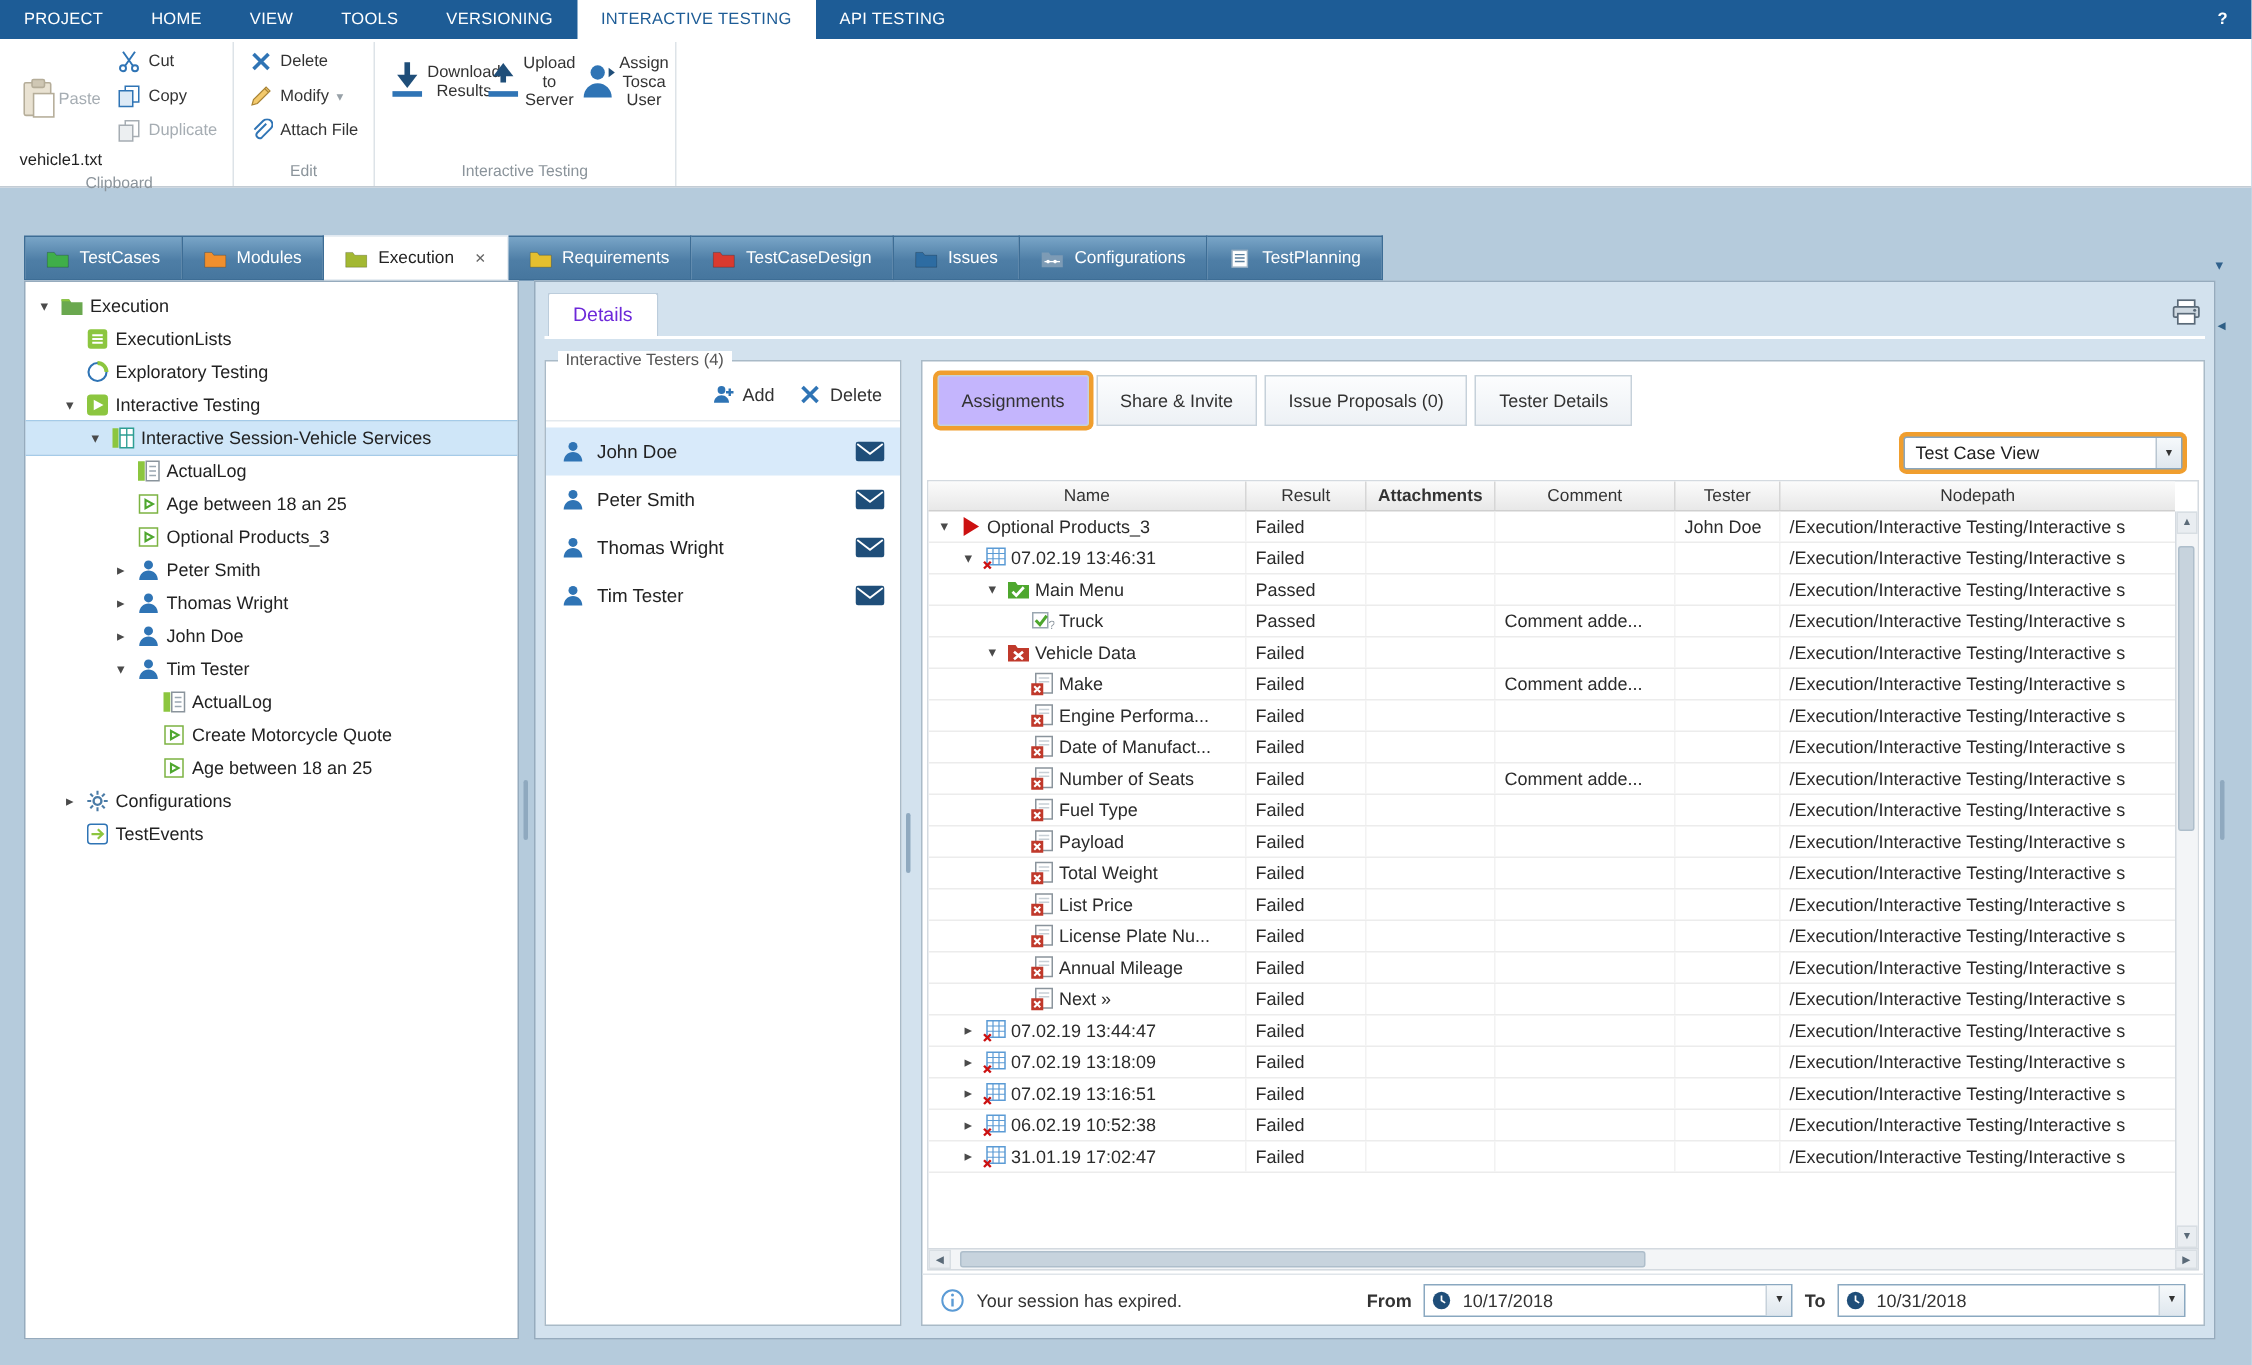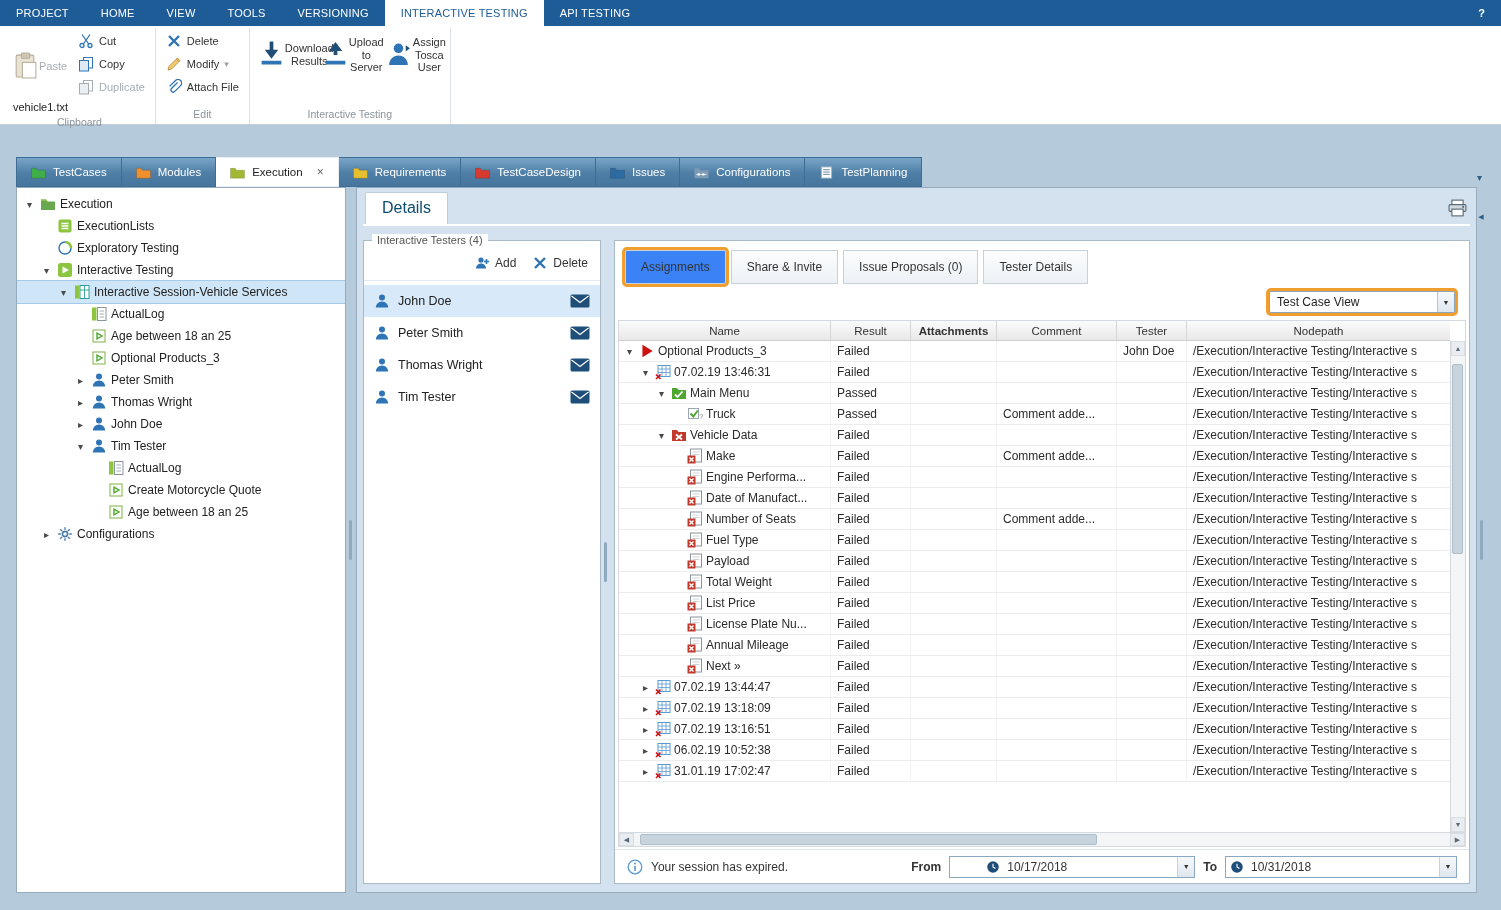--- a/index.html
+++ b/index.html
@@ -48,21 +48,21 @@
   .tree-row{height:22px;display:flex;align-items:center;gap:4px;white-space:nowrap;}
   .tree-row.selected{background:#cfe6f8;outline:1px solid #a5cbe8;}
   .tw-arrow{width:13px;text-align:center;color:#4a4a4a;font-size:10px;flex:none;}
 
   .v-splitter{width:10px;position:relative;}
   .v-splitter .grip,.mid-splitter .grip,.right-splitter .grip{position:absolute;top:50%;left:3px;width:3px;height:40px;background:#8fa9bf;border-radius:2px;transform:translateY(-50%);}
 
   
   .right-panel{flex:1;background:#d3e2ee;border:1px solid #96abbd;display:flex;flex-direction:column;min-width:0;padding:0 6px 8px;}
   .details-strip{height:36px;display:flex;align-items:flex-end;padding:0 2px;}
-  .details-tab{background:#fff;border:1px solid #bccddc;border-bottom:none;border-radius:2px 2px 0 0;padding:6px 16px 7px;font-size:16px;color:#0c4a6e;}
+  .details-tab{background:#fff;border:1px solid #bccddc;border-bottom:none;border-radius:2px 2px 0 0;padding:6px 16px 7px;font-size:13px;color:#6d28d9;}
   .printer-btn{margin-left:auto;margin-bottom:7px;width:21px;height:18px;}
   .details-underline{height:2px;background:#fff;}
   .progress-bar{height:29px;margin:22px 4px 0;display:flex;border:1px solid #b9b9b9;background:#fff;}
   .pseg{display:flex;align-items:center;justify-content:center;font-size:14px;color:#333;border-right:1px solid #c5c5c5;}
   .pseg:last-child{border-right:none;}
 
   .lower{flex:1;display:flex;margin-top:14px;min-height:0;border-radius:12px;}
   .testers-box{width:238px;background:#fff;border:1px solid #a9bac7;position:relative;padding-top:10px;display:flex;flex-direction:column;}
   .testers-legend{position:absolute;top:-7px;left:8px;background:#fff;padding:0 5px;font-size:11px;color:#555;}
   .testers-toolbar{display:flex;justify-content:flex-end;gap:16px;padding:4px 12px 9px;border-bottom:1px solid #e3e9ee;font-size:12px;color:#333;}
@@ -70,21 +70,21 @@
   .testers-list{padding-top:4px;}
   .tester-row{height:32px;display:flex;align-items:center;gap:8px;padding:0 10px;font-size:12.5px;color:#222;}
   .tester-row.selected{background:#d8eafa;}
   .tester-row .env{margin-left:auto;width:20px;height:14px;}
   .mid-splitter{width:13px;position:relative;}
 
   
   .assign-panel{flex:1;background:#fff;border:1px solid #a9bac7;display:flex;flex-direction:column;min-width:0;}
   .panel-tabs{display:flex;gap:5px;padding:9px 10px 0;align-items:flex-start;}
   .ptab{padding:9px 15px;border:1px solid #c6d1da;background:linear-gradient(#fcfdfe,#edf1f5);font-size:12px;color:#333;white-space:nowrap;}
-  .ptab.active{background:#3b82f6;}
+  .ptab.active{background:#c4b5fd;}
   .annotated{box-shadow:0 0 0 3px var(--ann);border-radius:2px;}
   .view-row{display:flex;justify-content:flex-end;padding:7px 14px 7px;}
   .select-box{display:flex;align-items:center;width:186px;height:22px;border:1px solid #88a6be;background:#fff;}
   .select-box .val{flex:1;padding:0 7px;font-size:12px;color:#222;}
   .select-box .arr{width:17px;align-self:stretch;border-left:1px solid #b9c6d1;background:linear-gradient(#f6f9fb,#dfe7ee);display:flex;align-items:center;justify-content:center;font-size:7px;color:#333;}
 
   .table-area{flex:1;display:flex;min-height:0;margin:0 3px;border:1px solid #d4dae0;border-bottom:none;}
   .grid{flex:1;display:flex;flex-direction:column;min-width:0;}
   .thead{display:flex;height:20px;background:linear-gradient(#fbfbfb,#e8e8e8);border-bottom:1px solid #cfcfcf;flex:none;}
   .th{display:flex;align-items:center;justify-content:center;font-size:11.5px;color:#333;border-right:1px solid #d6d6d6;}
@@ -105,21 +105,21 @@
   .vtrack{flex:1;position:relative;}
   .vthumb{position:absolute;top:8px;left:1px;width:11px;height:190px;background:#c7d3dd;border:1px solid #aebecb;border-radius:2px;}
   .hscroll{height:15px;margin:0 3px;border:1px solid #d4dae0;display:flex;background:#f3f5f7;flex:none;}
   .htrack{flex:1;position:relative;}
   .hthumb{position:absolute;left:6px;top:1px;height:11px;width:56%;background:#c7d3dd;border:1px solid #aebecb;border-radius:2px;}
 
   .status-row{height:34px;display:flex;align-items:center;gap:8px;padding:0 12px;font-size:12px;color:#333;border-top:1px solid #e0e5ea;margin-top:2px;flex:none;}
   .date-field{display:flex;align-items:center;height:22px;border:1px solid #8aa8c0;background:#fff;}
   .date-field .icon{margin-left:4px;width:14px;height:14px;}
   .date-field .val{padding:0 7px;font-size:12px;}
-  .from-field{width:246px;padding-left:32px;}
+  .from-field{width:246px;}
   .to-field{width:232px;}
   .field-arrow{margin-left:auto;width:17px;align-self:stretch;display:flex;align-items:center;justify-content:center;font-size:7px;color:#333;border-left:1px solid #c7d2db;background:linear-gradient(#f6f9fb,#dfe7ee);}
 
   .right-splitter{width:8px;position:relative;}
   .collapse-arrow{position:absolute;top:26px;left:0;width:8px;text-align:center;color:#2f5f86;font-size:7px;}
 </style>
 </head>
 <body style="--accent: #1d5c96; --ann: #f09e2e;">
 
 <div class="window">
@@ -488,20 +488,30 @@
           </div>
           <div class="tree-row" style="padding-left: 23px;">
             <span class="tw-arrow">▸</span>
             <span class="icon">
               <svg viewBox="0 0 16 16">
                 <circle cx="8" cy="8" r="2.6" fill="none" stroke="#4a7ba6" stroke-width="1.6"></circle>
                 <path d="M8 1.2v2.6M8 12.2v2.6M1.2 8h2.6M12.2 8h2.6M3.2 3.2l1.8 1.8M11 11l1.8 1.8M12.8 3.2L11 5M5 11l-1.8 1.8" stroke="#4a7ba6" stroke-width="1.4"></path>
               </svg>
             </span>
             <span class="tree-label">Configurations</span>
+          </div>
+          <div class="tree-row" style="padding-left: 23px;">
+            <span class="tw-arrow"></span>
+            <span class="icon">
+              <svg viewBox="0 0 16 16">
+                <rect x="1.5" y="1.5" width="13" height="13" rx="2" fill="#fff" stroke="#2f74b5"></rect>
+                <path d="M4 8h7M8.2 4.8L11.5 8l-3.3 3.2" stroke="#8cc63f" stroke-width="1.5" fill="none"></path>
+              </svg>
+            </span>
+            <span class="tree-label">TestEvents</span>
           </div>
         </div>
 
       <div class="v-splitter">
           <div class="grip"></div>
         </div>
 
       <div class="right-panel">
         <div class="details-strip">
           <div class="details-tab">Details</div>

